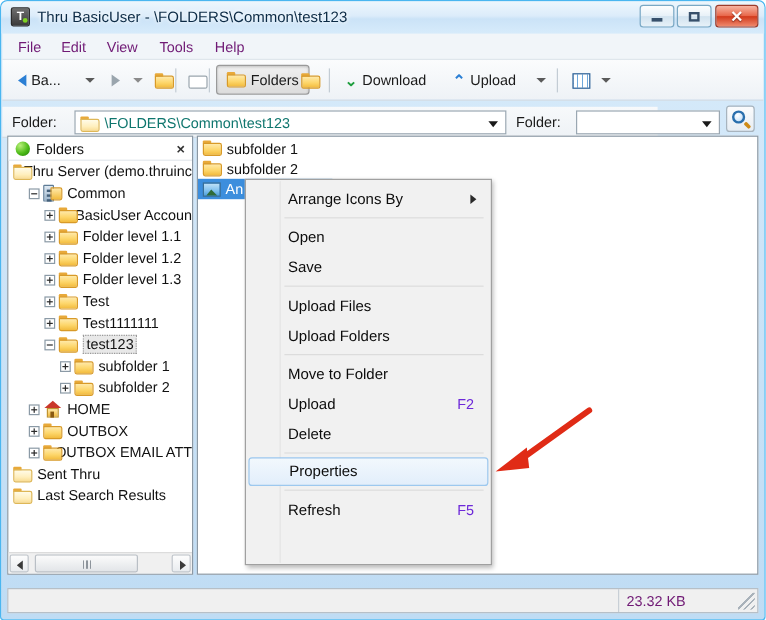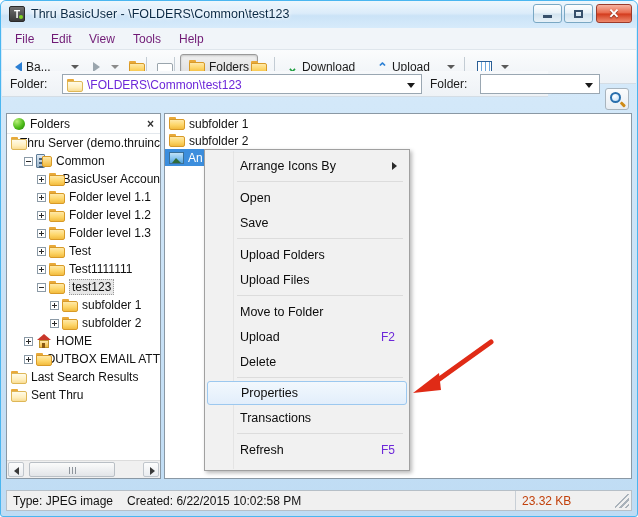--- a/index.html
+++ b/index.html
@@ -151,39 +151,39 @@
     border-right:7px solid #2b7fd4;
   }
   .arrow-right-gray {
     width:0;height:0;
     border-top:5px solid transparent;border-bottom:5px solid transparent;
     border-left:7px solid #9aa5ad;
   }
 
   
   #pathbar {
-    position: absolute; left: 1px; top: 70px;
+    position: absolute; left: 1px; top: 88px;
     width: 546px; height: 26px;
     background: linear-gradient(180deg,#f7f9fb,#eef2f6);
     border-bottom: 1px solid #d4dde5;
     text-align: center;
   }
   .lbl {
     position: absolute; font-size: 12px; color: #1a1a1a;
     line-height: 16px;
   }
   .combo {
     position: absolute;
     background: #ffffff;
     border: 1px solid #9aa7b2;
     height: 20px;
   }
   .combo .val {
     position: absolute; left: 4px; top: 2px;
-    font-size: 12px; color: #6d28d9; line-height: 16px;
+    font-size: 12px; color: #0f766e; line-height: 16px;
     display: flex; align-items: center; gap: 4px;
     white-space: nowrap;
   }
   .combo .caret {
     position: absolute; right: 6px; top: 8px;
     width:0;height:0;
     border-left:4px solid transparent;
     border-right:4px solid transparent;
     border-top:5px solid #1a1a1a;
   }
@@ -437,21 +437,21 @@
     right: 116px;
     display: flex; align-items: center; gap: 14px;
     padding-left: 6px;
     font-size: 12px; color: #111;
   }
   #status-size {
     position: absolute; right: 22px; top: 0; bottom: 0;
     width: 94px;
     border-left: 1px solid #c8cfd6;
     display: flex; align-items: center; padding-left: 6px;
-    font-size: 12px; color: #c2410c;
+    font-size: 12px; color: #701a75;
   }
   #grip {
     position: absolute; right: 2px; bottom: 2px;
     width: 14px; height: 14px;
     background:
       linear-gradient(135deg, transparent 0 44%, #a9b2ba 44% 52%, transparent 52%),
       linear-gradient(135deg, transparent 0 64%, #a9b2ba 64% 72%, transparent 72%),
       linear-gradient(135deg, transparent 0 84%, #a9b2ba 84% 92%, transparent 92%);
   }
 </style>
@@ -715,39 +715,48 @@
           </span>
           <span class="lab">HOME</span>
         </div>
         <div class="tnode">
           <span class="spacer" style="width: 17px;"></span>
           <span class="expander plus"></span>
           <span class="ficon">
             <span class="tab"></span>
             <span class="body"></span>
           </span>
+          <span class="lab">OUTBOX</span>
+        </div>
+        <div class="tnode">
+          <span class="spacer" style="width: 17px;"></span>
+          <span class="expander plus"></span>
+          <span class="ficon">
+            <span class="tab"></span>
+            <span class="body"></span>
+          </span>
           <span class="lab">OUTBOX EMAIL ATT</span>
         </div>
         <div class="tnode">
           <span class="spacer" style="width: 4px;"></span>
           <span class="spacer" style="width: 0px;"></span>
           <span class="ficon pale">
             <span class="tab"></span>
             <span class="body"></span>
           </span>
-          <span class="lab">Last Search Results</span>
+          <span class="lab">Sent Thru</span>
         </div>
         <div class="tnode">
           <span class="spacer" style="width: 4px;"></span>
           <span class="spacer" style="width: 0px;"></span>
           <span class="ficon pale">
             <span class="tab"></span>
             <span class="body"></span>
           </span>
-          <span class="lab">Sent Thru</span>
+          <span class="lab">Last Search Results</span>
         </div>
       </div>
 
     <div id="hscroll">
       <div class="sbtn l">
           <span class="tri"></span>
         </div>
       <div class="thumb">
           <span class="grip"></span>
         </div>
@@ -791,58 +800,51 @@
         </div>
         <div class="msep"></div>
         <div class="mi">
           <span>Open</span>
         </div>
         <div class="mi">
           <span>Save</span>
         </div>
         <div class="msep"></div>
         <div class="mi">
+          <span>Upload Files</span>
+        </div>
+        <div class="mi">
           <span>Upload Folders</span>
-        </div>
-        <div class="mi">
-          <span>Upload Files</span>
         </div>
         <div class="msep"></div>
         <div class="mi">
           <span>Move to Folder</span>
         </div>
         <div class="mi">
           <span>Upload</span>
           <span class="accel">F2</span>
         </div>
         <div class="mi">
           <span>Delete</span>
         </div>
         <div class="msep"></div>
         <div class="mi highlight">
           <span>Properties</span>
-        </div>
-        <div class="mi">
-          <span>Transactions</span>
         </div>
         <div class="msep"></div>
         <div class="mi">
           <span>Refresh</span>
           <span class="accel">F5</span>
         </div>
       </div>
   </div>
 
   <svg id="redarrow" width="90" height="62" viewBox="0 0 90 62">
     <line x1="86" y1="5" x2="26" y2="48" stroke="#e02b16" stroke-width="5" stroke-linecap="round"></line>
     <polygon points="8,56 34,36 36,53" fill="#e02b16"></polygon>
   </svg>
 
   <div id="statusbar">
-    <div id="status-left">
-      <span>Type: JPEG image</span>
-      <span>Created: 6/22/2015 10:02:58 PM</span>
-    </div>
     <div id="status-size">23.32 KB</div>
     <div id="grip"></div>
   </div>
 
 </div>
 
 </body></html>

